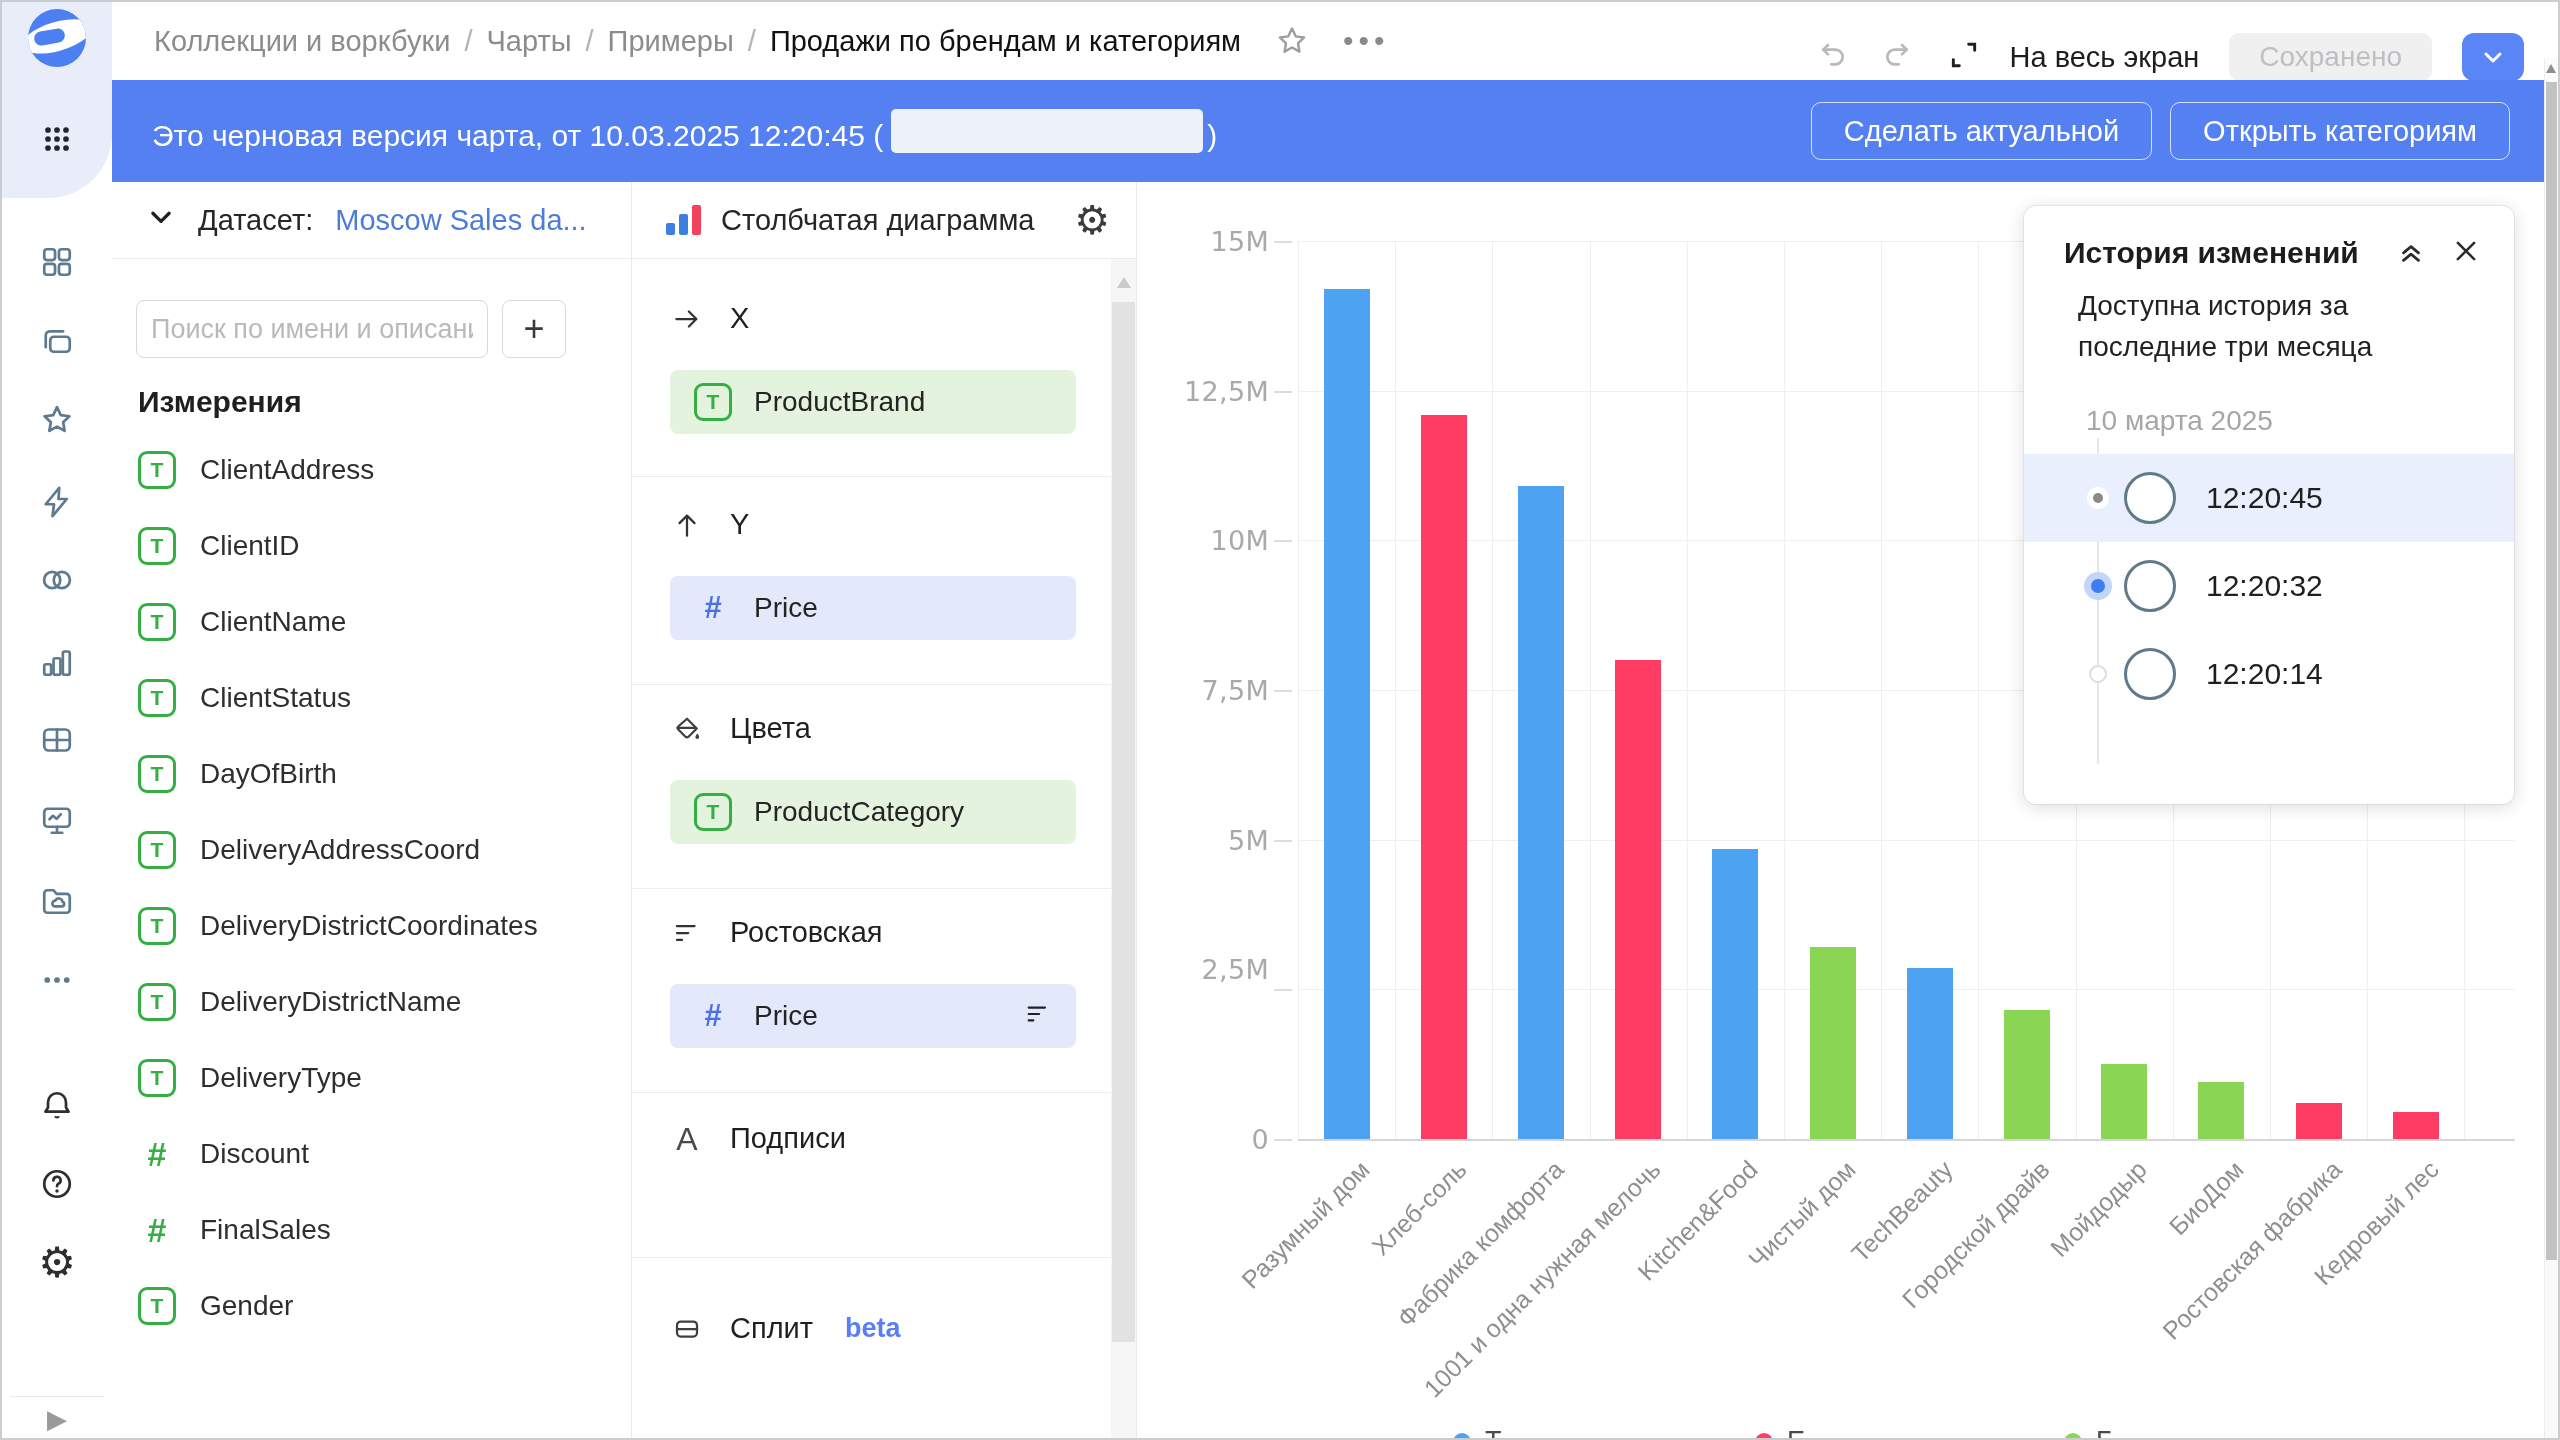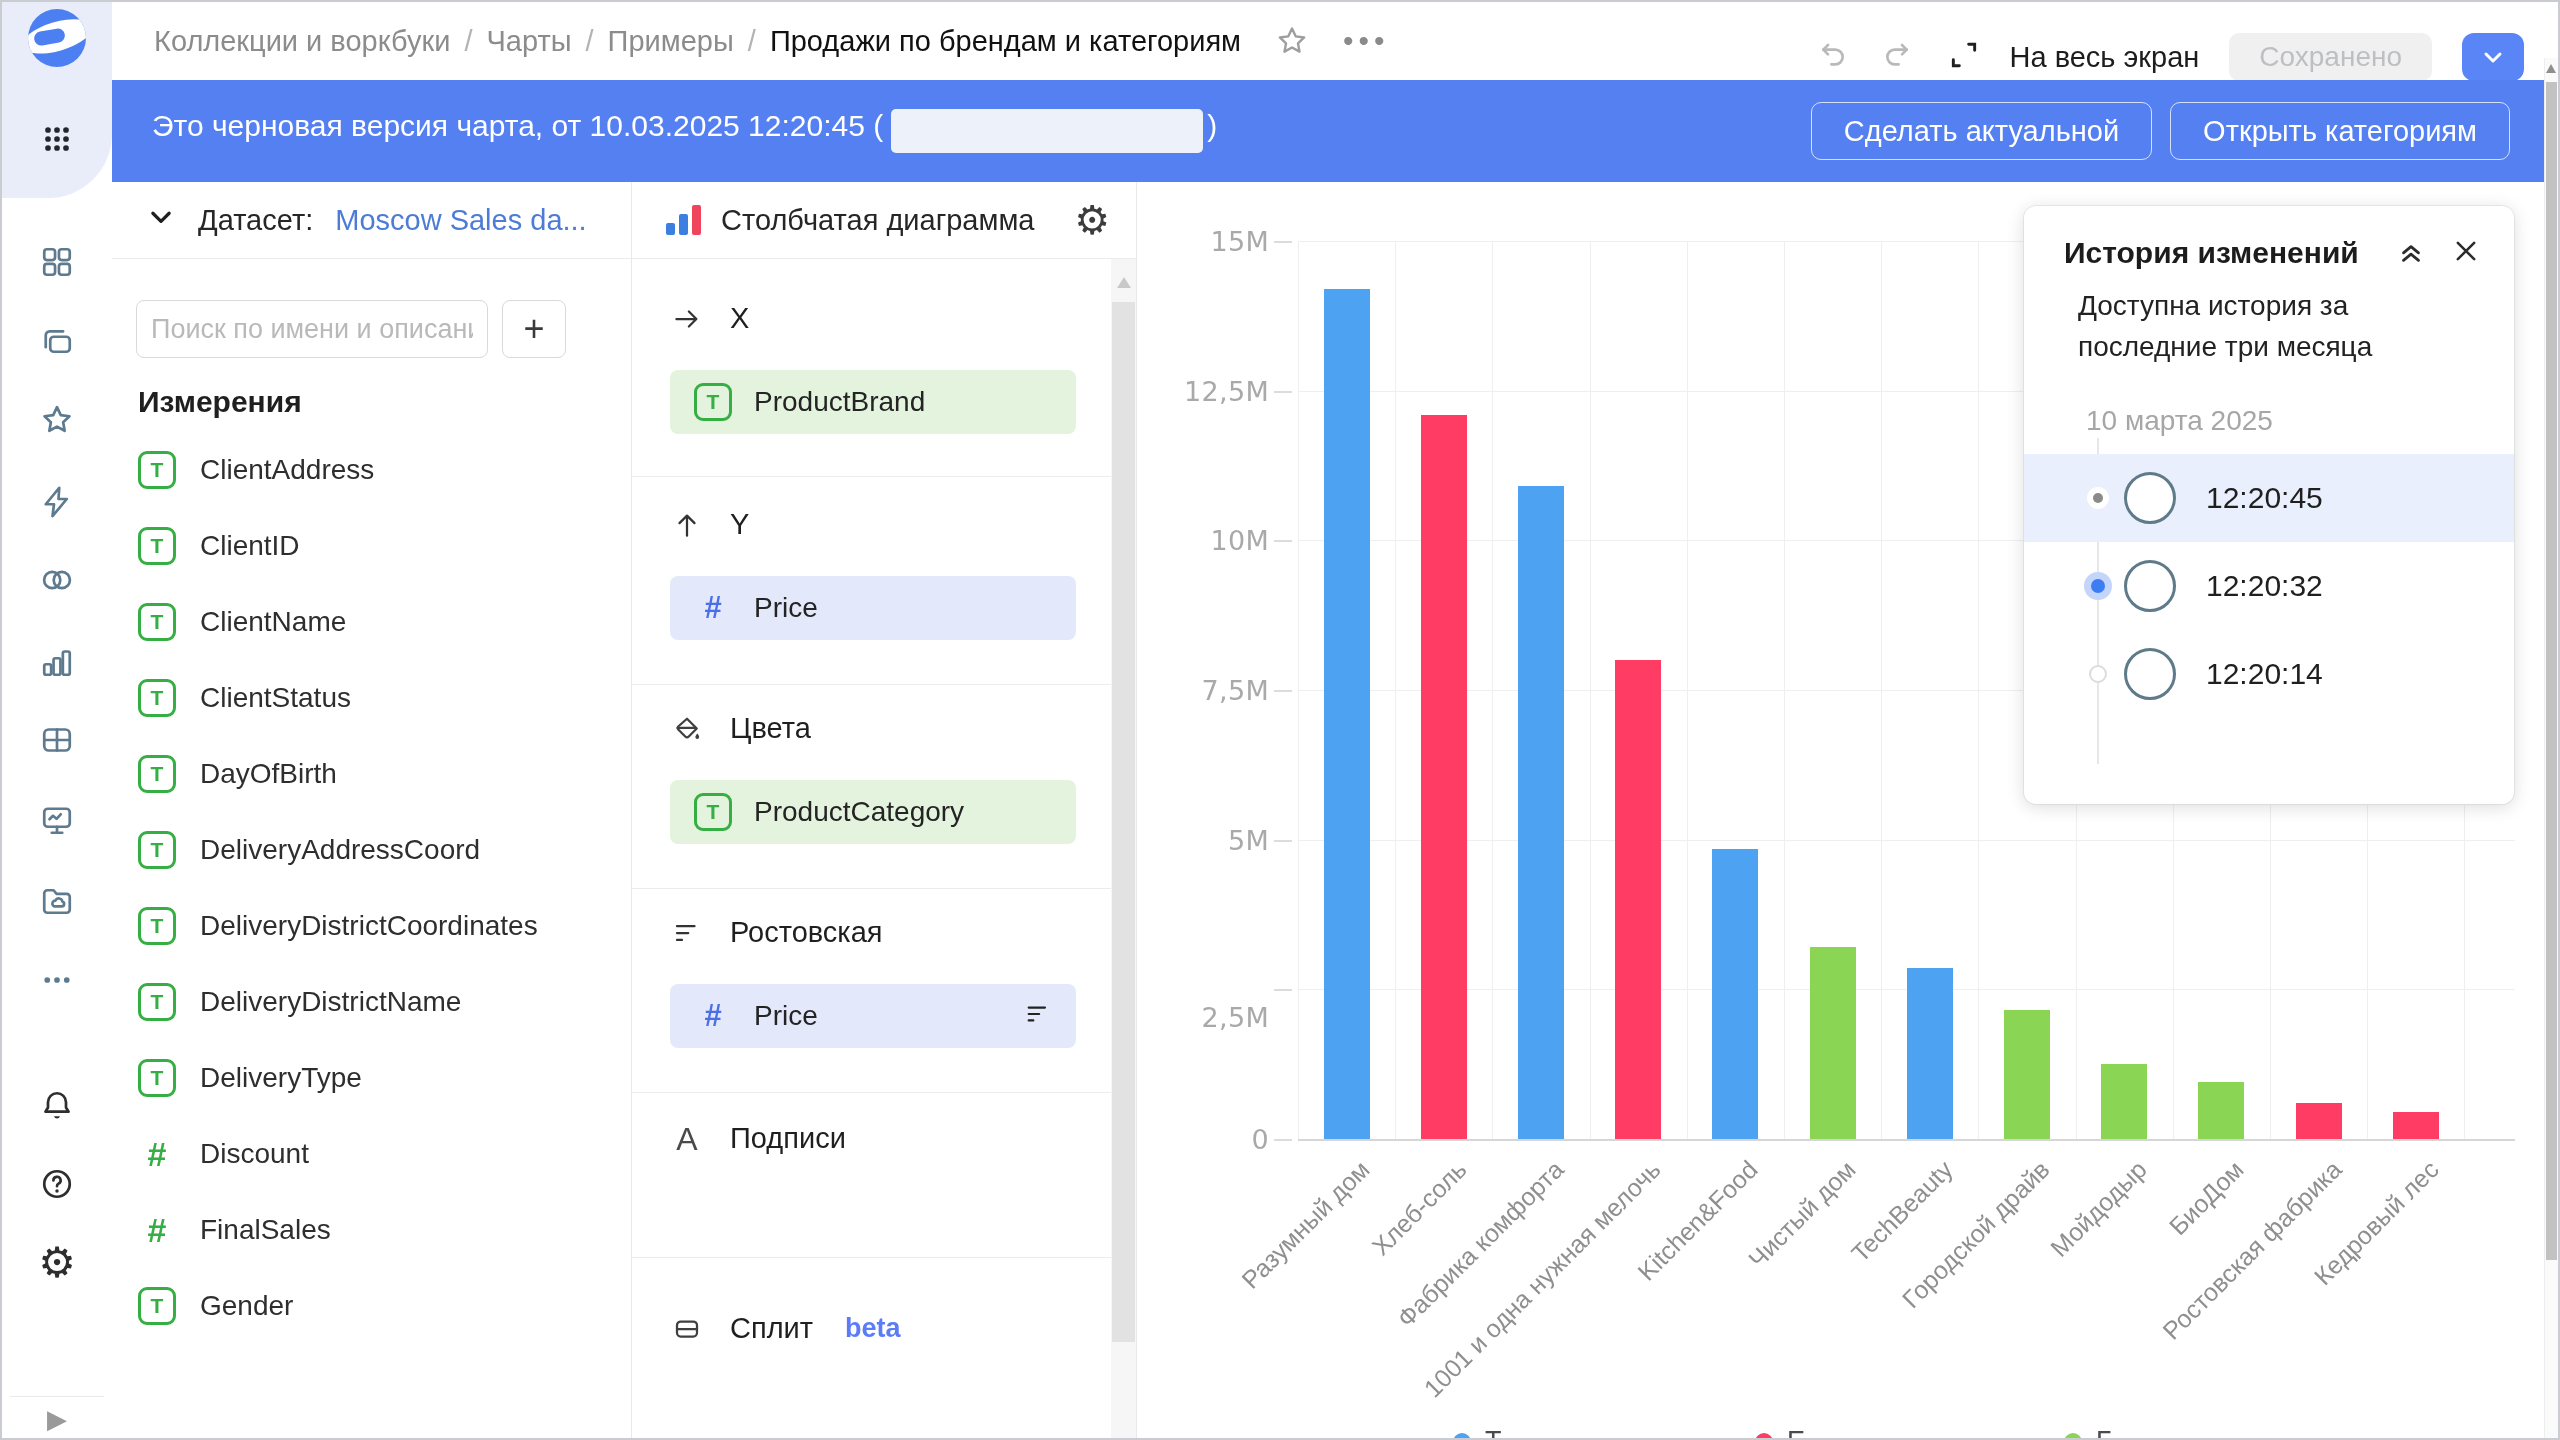--- a/index.html
+++ b/index.html
@@ -22,21 +22,21 @@
   .tb-ico{margin-left:34px;display:flex;align-items:center;}
   .tb-right{margin-left:auto;display:flex;align-items:center;gap:30px;margin-top:32px;}
   .fullscreen-label{font-size:29px;color:#1d1d1d;}
   .saved-btn{height:48px;padding:0 30px;border:none;border-radius:10px;background:#f0f0f1;
              color:#bdbfc3;font-size:28px;font-family:inherit;}
   .save-dd{width:62px;height:48px;border:none;border-radius:12px;background:#5a85f7;
            display:flex;align-items:center;justify-content:center;}
   
   .banner{position:absolute;left:110px;top:78px;width:2438px;height:102px;background:#5480f2;
           display:flex;align-items:center;padding:0 40px;box-sizing:border-box;z-index:5;}
-  .banner-text{color:#fff;font-size:30px;display:flex;align-items:flex-start;white-space:nowrap;}
+  .banner-text{color:#fff;font-size:30px;display:flex;align-items:flex-end;white-space:nowrap;}
   .redacted{display:inline-block;width:312px;height:44px;margin:0 4px 0 8px;border-radius:5px;
             background:rgba(246,247,250,.95);}
   .banner-actions{margin-left:auto;display:flex;gap:18px;border-radius:18px;}
   .banner-btn{height:58px;padding:0 32px;background:transparent;border:1.5px solid rgba(255,255,255,.75);
               border-radius:10px;color:#fff;font-size:29px;font-family:inherit;cursor:pointer;}
   
   .ds-panel{position:absolute;left:110px;top:180px;width:520px;height:1260px;background:#fff;
             border-right:1px solid #e9e9e9;box-sizing:border-box;}
   .ds-head{height:76px;border-bottom:1px solid #ececec;display:flex;align-items:center;
            padding-left:34px;gap:22px;font-size:29px;}
@@ -521,21 +521,21 @@
       <div class="ytick-label" style="top: 59px; left: 0px;">15M</div>
       <div class="ytick-dash" style="top: 59px;"></div>
       <div class="ytick-label" style="top: 208.667px; left: 0px;">12,5M</div>
       <div class="ytick-dash" style="top: 208.667px;"></div>
       <div class="ytick-label" style="top: 358.333px; left: 0px;">10M</div>
       <div class="ytick-dash" style="top: 358.333px;"></div>
       <div class="ytick-label" style="top: 508px; left: 0px;">7,5M</div>
       <div class="ytick-dash" style="top: 508px;"></div>
       <div class="ytick-label" style="top: 657.667px; left: 0px;">5M</div>
       <div class="ytick-dash" style="top: 657.667px;"></div>
-      <div class="ytick-label" style="top: 835px; left: 0px;">2,5M</div>
+      <div class="ytick-label" style="top: 787px; left: 0px;">2,5M</div>
       <div class="ytick-dash" style="top: 807.333px;"></div>
       <div class="ytick-label" style="top: 957px; left: 0px;">0</div>
       <div class="ytick-dash" style="top: 957px;"></div>
       <div class="xlab" style="left: 216.6px; top: 973px;">Разумный дом</div>
       <div class="xlab" style="left: 313.8px; top: 973px;">Хлеб-соль</div>
       <div class="xlab" style="left: 411px; top: 973px;">Фабрика комфорта</div>
       <div class="xlab" style="left: 508.2px; top: 973px;">1001 и одна нужная мелочь</div>
       <div class="xlab" style="left: 605.4px; top: 973px;">Kitchen&amp;Food</div>
       <div class="xlab" style="left: 702.6px; top: 973px;">Чистый дом</div>
       <div class="xlab" style="left: 799.8px; top: 973px;">TechBeauty</div>

